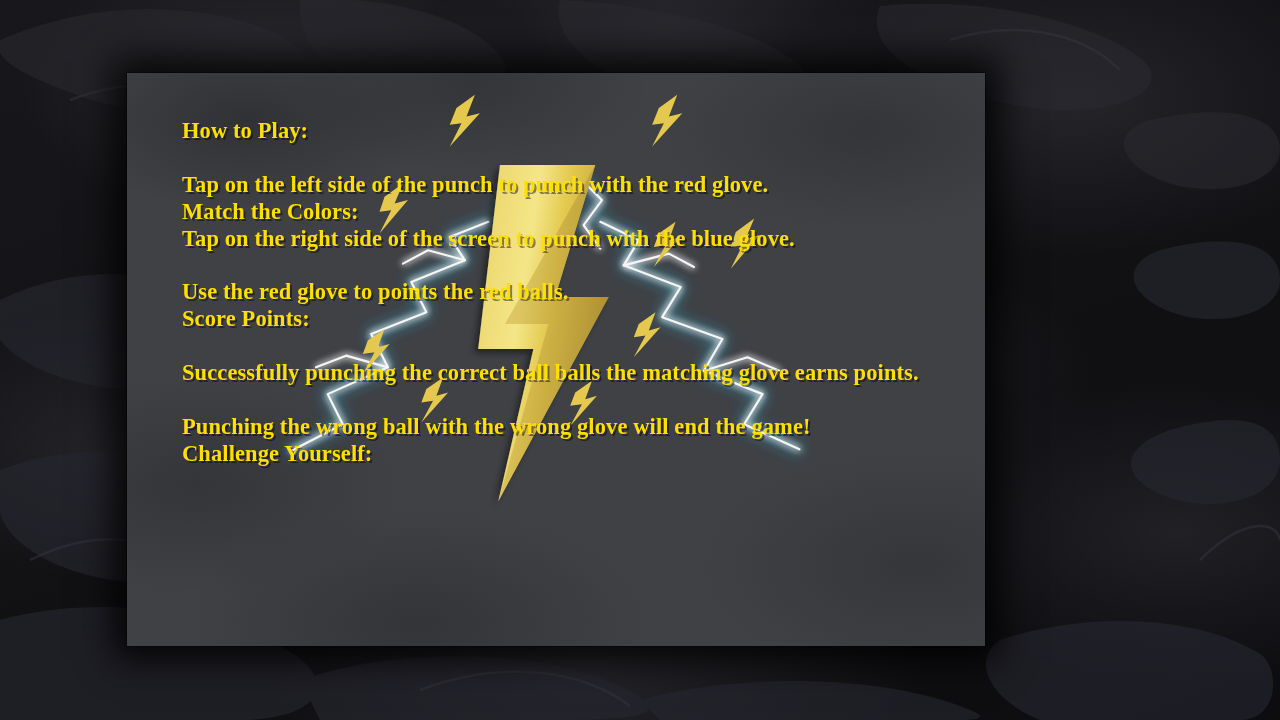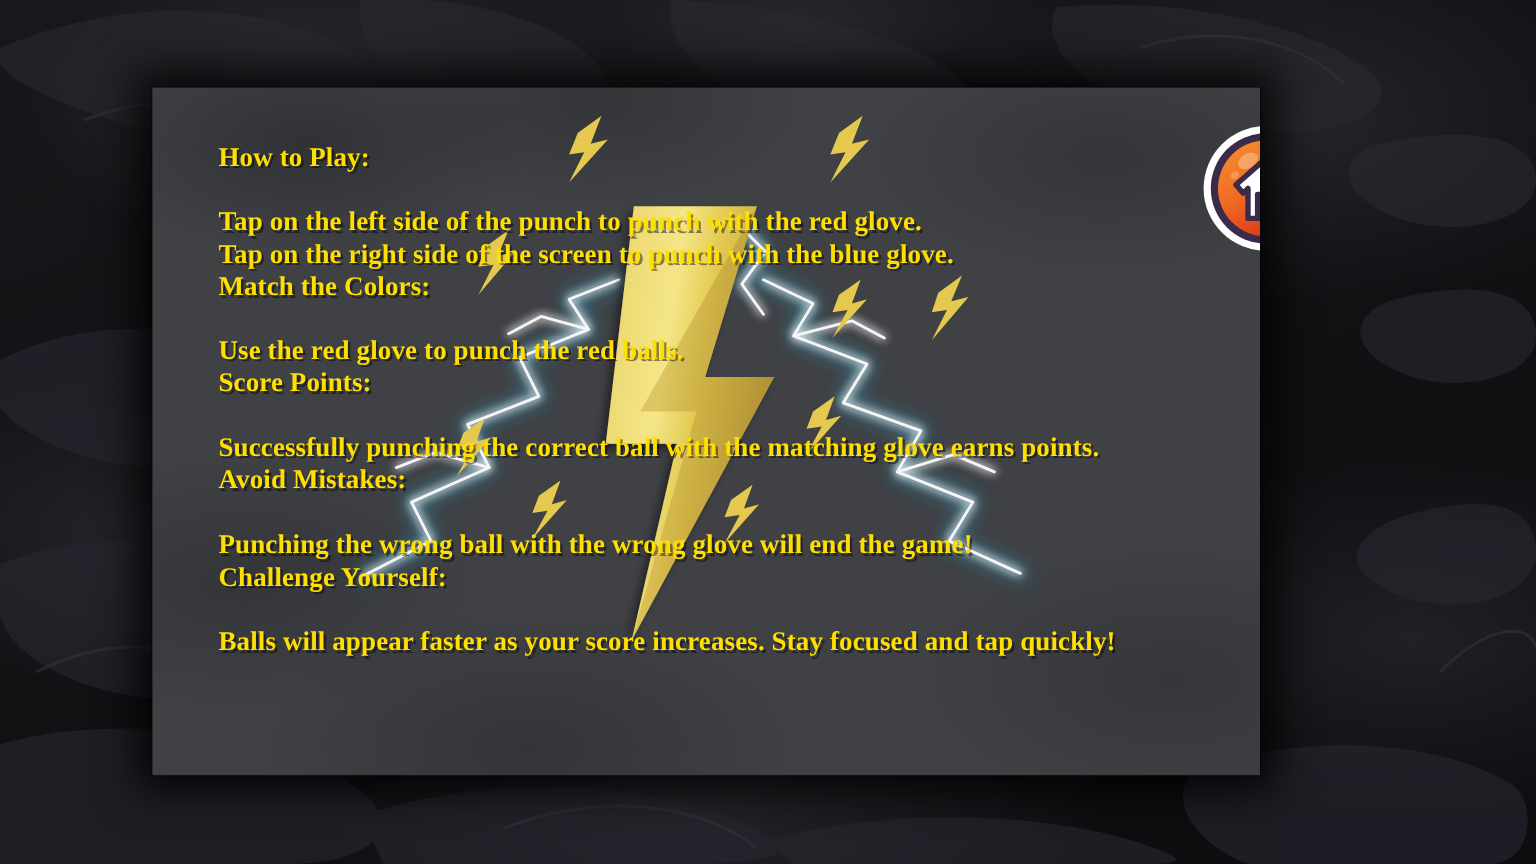--- a/index.html
+++ b/index.html
@@ -21,21 +21,21 @@
       radial-gradient(ellipse 520px 260px at 46% 92%, rgba(60,60,68,.48) 0%, rgba(60,60,68,0) 64%),
       radial-gradient(ellipse 460px 240px at 92% 74%, rgba(56,56,64,.42) 0%, rgba(56,56,64,0) 64%),
       radial-gradient(ellipse 300px 170px at 70% 52%, rgba(48,48,56,.35) 0%, rgba(48,48,56,0) 66%),
       linear-gradient(160deg,#18181c 0%,#121215 45%,#0d0d10 100%);
   }
   #bg-swoosh{ position:absolute; inset:0; }
 
   
   #panel{
     position:absolute;
-    left:127px; top:73px; width:923px; height:573px;
+    left:127px; top:73px; width:858px; height:573px;
     background:#3f4145;
     box-shadow:0 0 34px 14px rgba(0,0,0,.85), 0 0 0 1px rgba(0,0,0,.4);
     overflow:hidden;
   }
   #panel-clouds{
     position:absolute; inset:0; pointer-events:none;
     background:
       radial-gradient(ellipse 300px 150px at 14% 8%,  rgba(28,28,32,.42) 0%, rgba(28,28,32,0) 62%),
       radial-gradient(ellipse 280px 140px at 40% 2%,  rgba(30,30,34,.35) 0%, rgba(30,30,34,0) 64%),
       radial-gradient(ellipse 330px 160px at 86% 10%, rgba(28,28,32,.32) 0%, rgba(28,28,32,0) 62%),
@@ -166,33 +166,31 @@
       <path d="M612,300 L632,286 L624,308 L638,304 L606,340 L620,314 L606,316 Z"></path>
       <path d="M358,378 L378,364 L370,386 L384,382 L352,418 L366,392 L352,394 Z"></path>
       <path d="M536,382 L556,368 L548,390 L562,386 L530,422 L544,396 L530,398 Z"></path>
     </g>
   </svg>
 
   <div id="instructions">
     <div class="line">How to Play:</div>
     <div class="line blank"> </div>
     <div class="line">Tap on the left side of the punch to punch with the red glove.</div>
+    <div class="line">Match the Colors:</div>
     <div class="line">Tap on the right side of the screen to punch with the blue glove.</div>
-    <div class="line">Match the Colors:</div>
-    <div class="line blank"> </div>
-    <div class="line">Use the red glove to punch the red balls.</div>
+    <div class="line blank"> </div>
+    <div class="line">Use the red glove to points the red balls.</div>
     <div class="line">Score Points:</div>
     <div class="line blank"> </div>
-    <div class="line">Successfully punching the correct ball with the matching glove earns points.</div>
-    <div class="line">Avoid Mistakes:</div>
+    <div class="line">Successfully punching the correct ball balls the matching glove earns points.</div>
     <div class="line blank"> </div>
     <div class="line">Punching the wrong ball with the wrong glove will end the game!</div>
     <div class="line">Challenge Yourself:</div>
     <div class="line blank"> </div>
-    <div class="line">Balls will appear faster as your score increases. Stay focused and tap quickly!</div>
   </div>
 
   <svg id="home-button" viewBox="0 0 110 110" role="button">
     <defs>
       <linearGradient id="homeFill" x1="0.2" y1="0" x2="0.75" y2="1">
         <stop offset="0%" stop-color="#f58b2b"></stop>
         <stop offset="46%" stop-color="#ef6b22"></stop>
         <stop offset="100%" stop-color="#d42e17"></stop>
       </linearGradient>
     </defs>

